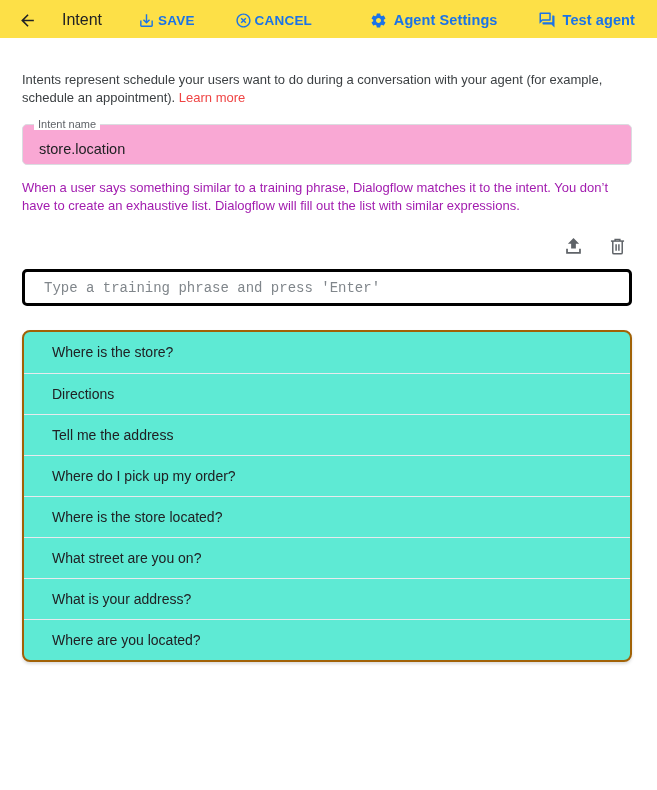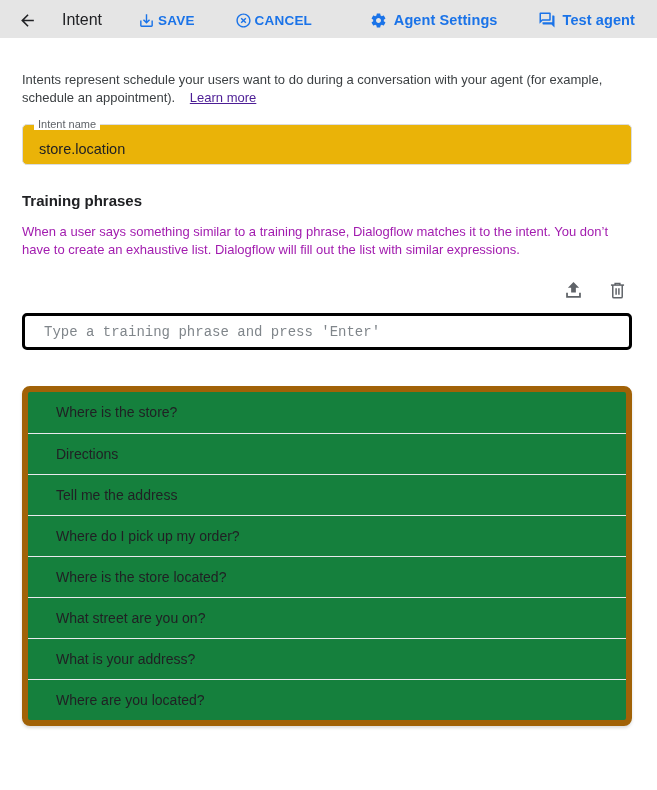--- a/index.html
+++ b/index.html
@@ -9,21 +9,21 @@
     background: #ffffff;
     color: #202124;
     overflow: hidden;
   }
   
   .topbar {
     display: flex;
     align-items: center;
     height: 38px;
     padding: 2px 22px 0 18px;
-    background: #e5e5e5;
+    background: #fde047;
   }
   .icon-btn {
     display: inline-flex;
     align-items: center;
     justify-content: center;
     background: none;
     border: none;
     cursor: pointer;
     color: #202124;
     padding: 0;
@@ -65,33 +65,31 @@
   
   .content { padding: 0 25px 0 22px; }
   .intro {
     margin-top: 33px;
     font-size: 13px;
     line-height: 18px;
     color: #3c4043;
     max-width: 614px;
   }
   .learn-more {
-    color: #4c1d95;
-    text-decoration: underline;
-    cursor: pointer;
-    margin-left: 11px;
+    color: #ef4444;
+    cursor: pointer;
   }
   
   .mdc-field {
     position: relative;
     margin-top: 17px;
     height: 41px;
     border: 1px solid #dadce0;
     border-radius: 5px;
-    background: #eab308;
+    background: #f9a8d4;
   }
   .mdc-field-label {
     position: absolute;
     top: -6px;
     left: 11px;
     padding: 0 4px;
     background: #fff;
     font-size: 11px;
     color: #5f6368;
     line-height: 11px;
@@ -137,26 +135,26 @@
     border: 3px solid #000000;
     border-radius: 5px;
     padding: 0 19px;
     font-family: Liberation Mono, monospace;
     font-size: 14px;
     color: #202124;
     outline: none;
   }
   .phrase-input::placeholder { color: #80868b; opacity: 1; }
   .phrase-card {
-    margin-top: 36px;
-    border: 6px solid #a16207;
+    margin-top: 24px;
+    border: 2px solid #a16207;
     border-radius: 8px;
     box-shadow: 0 2px 3px rgba(60,64,67,0.18);
     overflow: hidden;
-    background: #15803d;
+    background: #5eead4;
   }
   .phrase-row {
     height: 41px;
     line-height: 40px;
     padding: 0 28px;
     font-size: 14px;
     color: #202124;
     border-top: 1px solid #e8eaed;
     cursor: pointer;
     white-space: nowrap;
@@ -217,21 +215,20 @@
 
 <div class="content">
 
   <p class="intro"><span>Intents represent schedule your users want to do during a conversation with your agent (for example, schedule an appointment). </span><a class="learn-more">Learn more</a></p>
 
   <div class="mdc-field">
     <span class="mdc-field-label">Intent name</span>
     <input class="mdc-field-input" type="text" value="store.location" style="">
   </div>
 
-  <h2 class="section-heading">Training phrases</h2>
 
   <p class="section-desc">When a user says something similar to a training phrase, Dialogflow matches it to the intent. You don’t have to create an exhaustive list. Dialogflow will fill out the list with similar expressions.</p>
 
   <div class="phrase-toolbar">
     <button class="icon-btn">
       <span style="display:inline-flex;">
         <svg width="21" height="21" viewBox="0 0 24 24">
           <path d="M9.3 14.4h5.4V8.8h3.7L12 2.4 5.6 8.8h3.7z" fill="currentColor"></path>
           <path d="M4.6 14.6v4.6h14.8v-4.6" fill="none" stroke="currentColor" stroke-width="2"></path>
         </svg>

